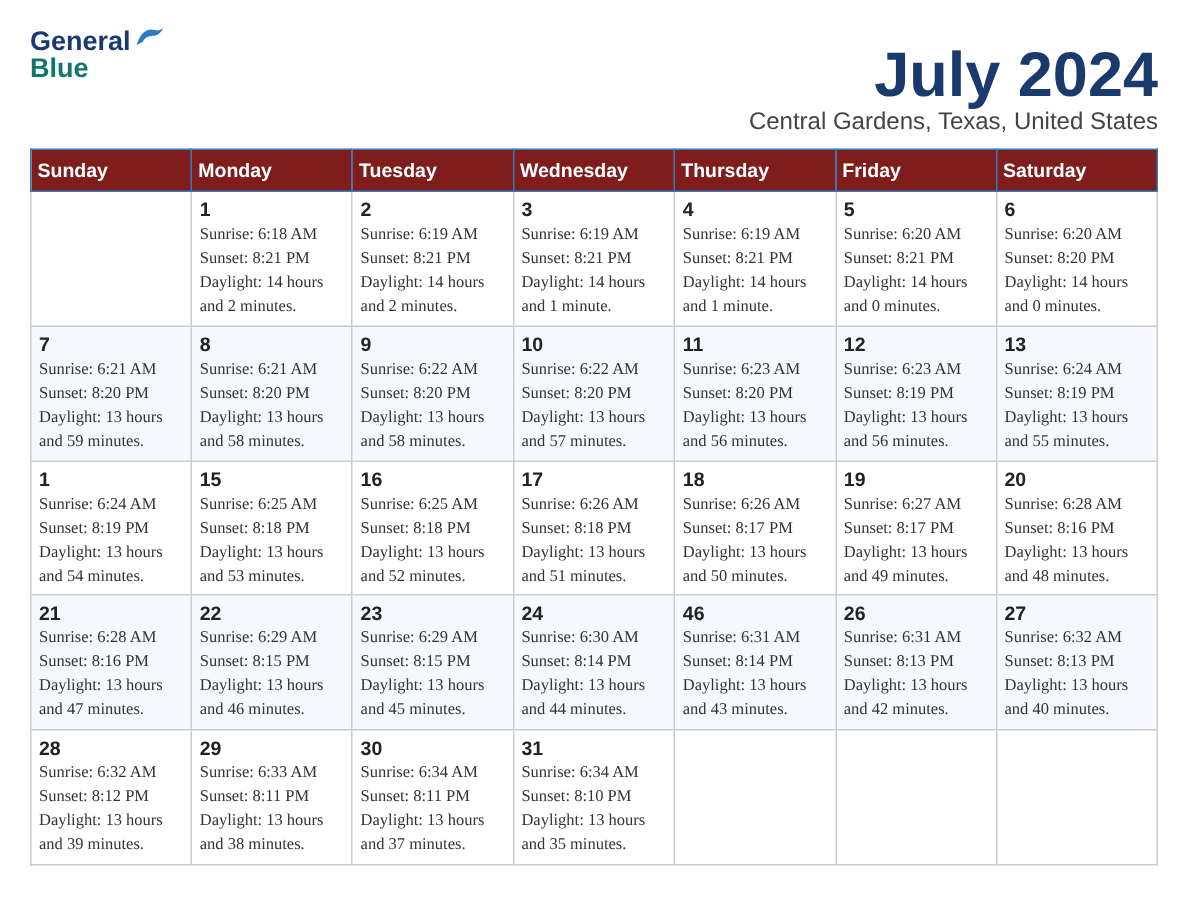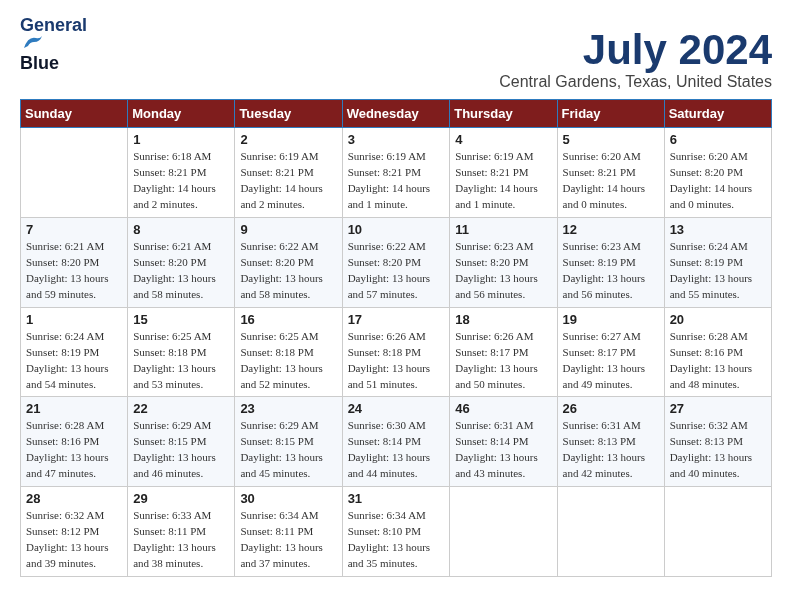--- a/index.html
+++ b/index.html
@@ -18,21 +18,21 @@
     }
     .logo {
       display: flex;
       align-items: flex-end;
       font-size: 18px;
       font-weight: bold;
       color: #1a3a6e;
       line-height: 1;
     }
     .logo-general { color: #1a3a6e; }
-    .logo-blue { color: #0f172a; }
+    .logo-blue { color: #0f766e; }
     .title-block {
       text-align: right;
       margin-top: 11px;
     }
     .title-month {
       font-size: 42px;
       font-weight: bold;
       color: #1a3a6e;
       line-height: 1.1;
     }
@@ -80,21 +80,21 @@
     .empty-cell {
       background: #fff !important;
     }
   </style>
 </head>
 <body>
 
 <div class="header">
   <div class="logo">
     <div>
-      <div style="display:flex;align-items:flex-start;flex-direction:column;">
+      <div style="display:flex;align-items:flex-end;">
         <span class="logo-general">General</span>
         <svg width="22" height="18" viewBox="0 0 22 18" style="margin-left:2px;margin-bottom:2px;">
           <path d="M2,14 Q6,2 14,4 Q18,5 20,2 Q18,8 12,8 Q8,8 6,12 Z" fill="#2e7bbf"></path>
         </svg>
       </div>
       <div class="logo-blue" style="font-size:18px;font-weight:bold;">Blue</div>
     </div>
   </div>
   <div class="title-block">
     <div class="title-month">July 2024</div>

